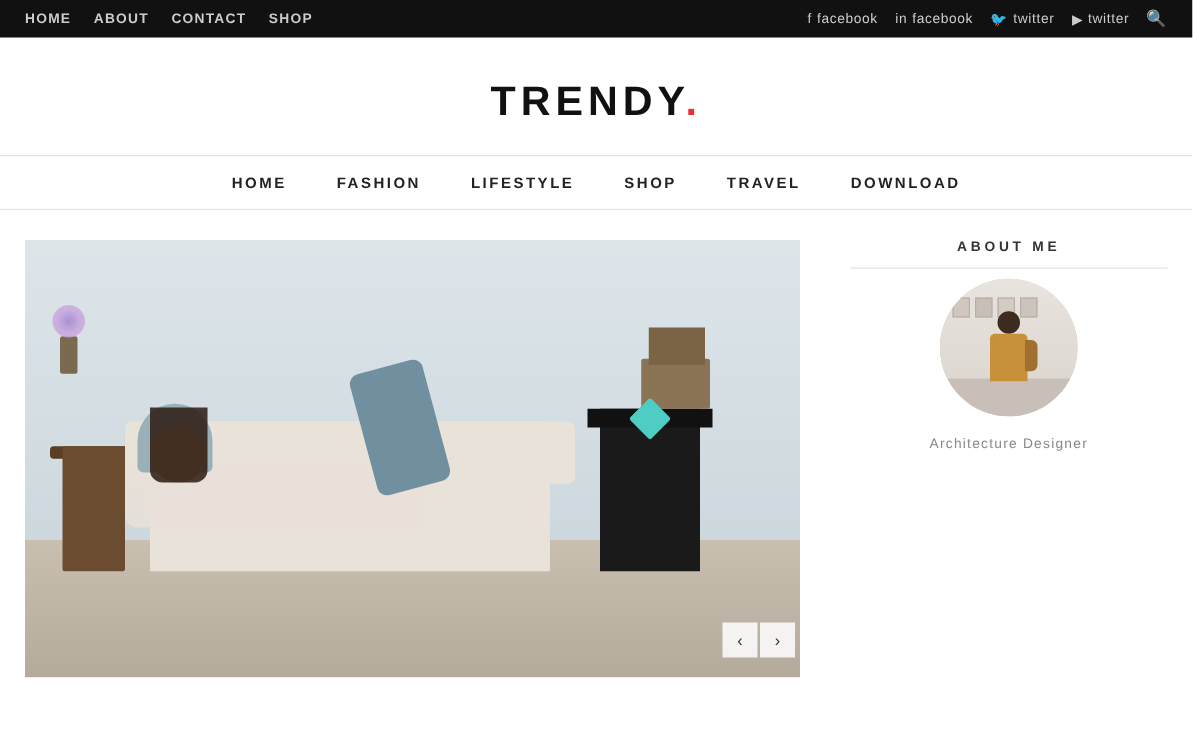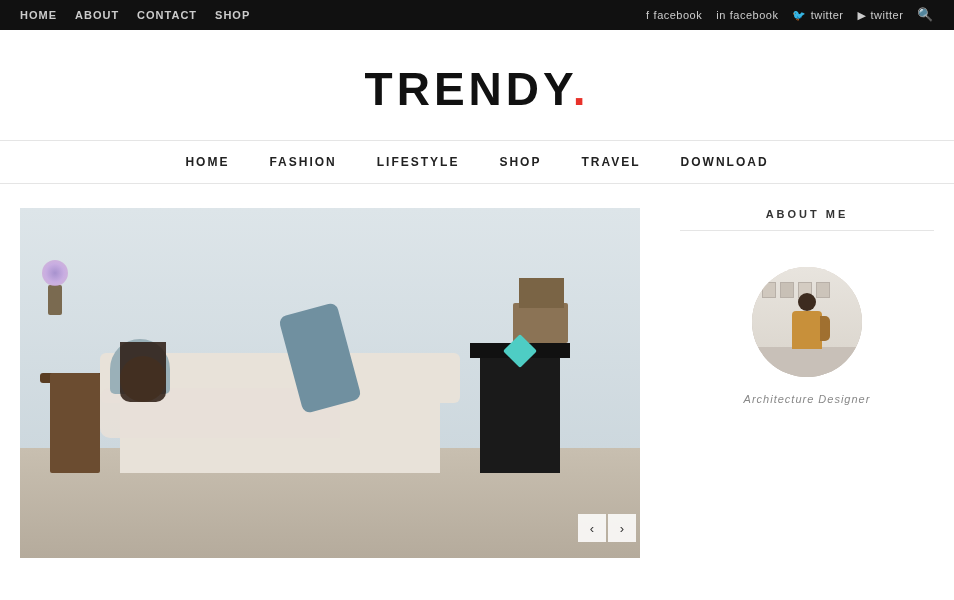--- a/index.html
+++ b/index.html
@@ -44,21 +44,21 @@
       font-size: 13px;
     }
 
     
     .logo-area {
       text-align: center;
       padding: 32px 0 24px;
     }
     .logo-text {
       font-family: Arial, sans-serif;
-      font-size: 46px;
+      font-size: 33px;
       font-weight: 900;
       letter-spacing: 4px;
       color: #111;
       text-transform: uppercase;
     }
     .logo-dot { color: #e8312a; }
 
     
     .main-nav {
       border-top: 1px solid #e5e5e5;
@@ -191,21 +191,21 @@
     }
     .sidebar-section { margin-bottom: 28px; }
     .sidebar-title {
       font-family: Arial, sans-serif;
       font-size: 11px;
       font-weight: 700;
       letter-spacing: 3px;
       text-transform: uppercase;
       color: #333;
       text-align: center;
-      margin-bottom: 36px;
+      margin-bottom: 8px;
       padding-bottom: 10px;
       border-bottom: 1px solid #e5e5e5;
     }
 
     
     .avatar-wrap {
       display: flex;
       justify-content: center;
       margin-bottom: 16px;
     }
@@ -238,21 +238,20 @@
       color: #111;
       margin-bottom: 6px;
     }
     .sidebar-role {
       font-family: Arial, sans-serif;
       font-size: 11px;
       color: #888;
       text-align: center;
       margin-bottom: 10px;
       letter-spacing: 1px;
-      font-style: italic;
     }
     .sidebar-bio {
       font-family: Georgia, serif;
       font-size: 13px;
       color: #555;
       line-height: 1.7;
       text-align: center;
     }
     .sidebar-bio .read-link {
       color: #111;

